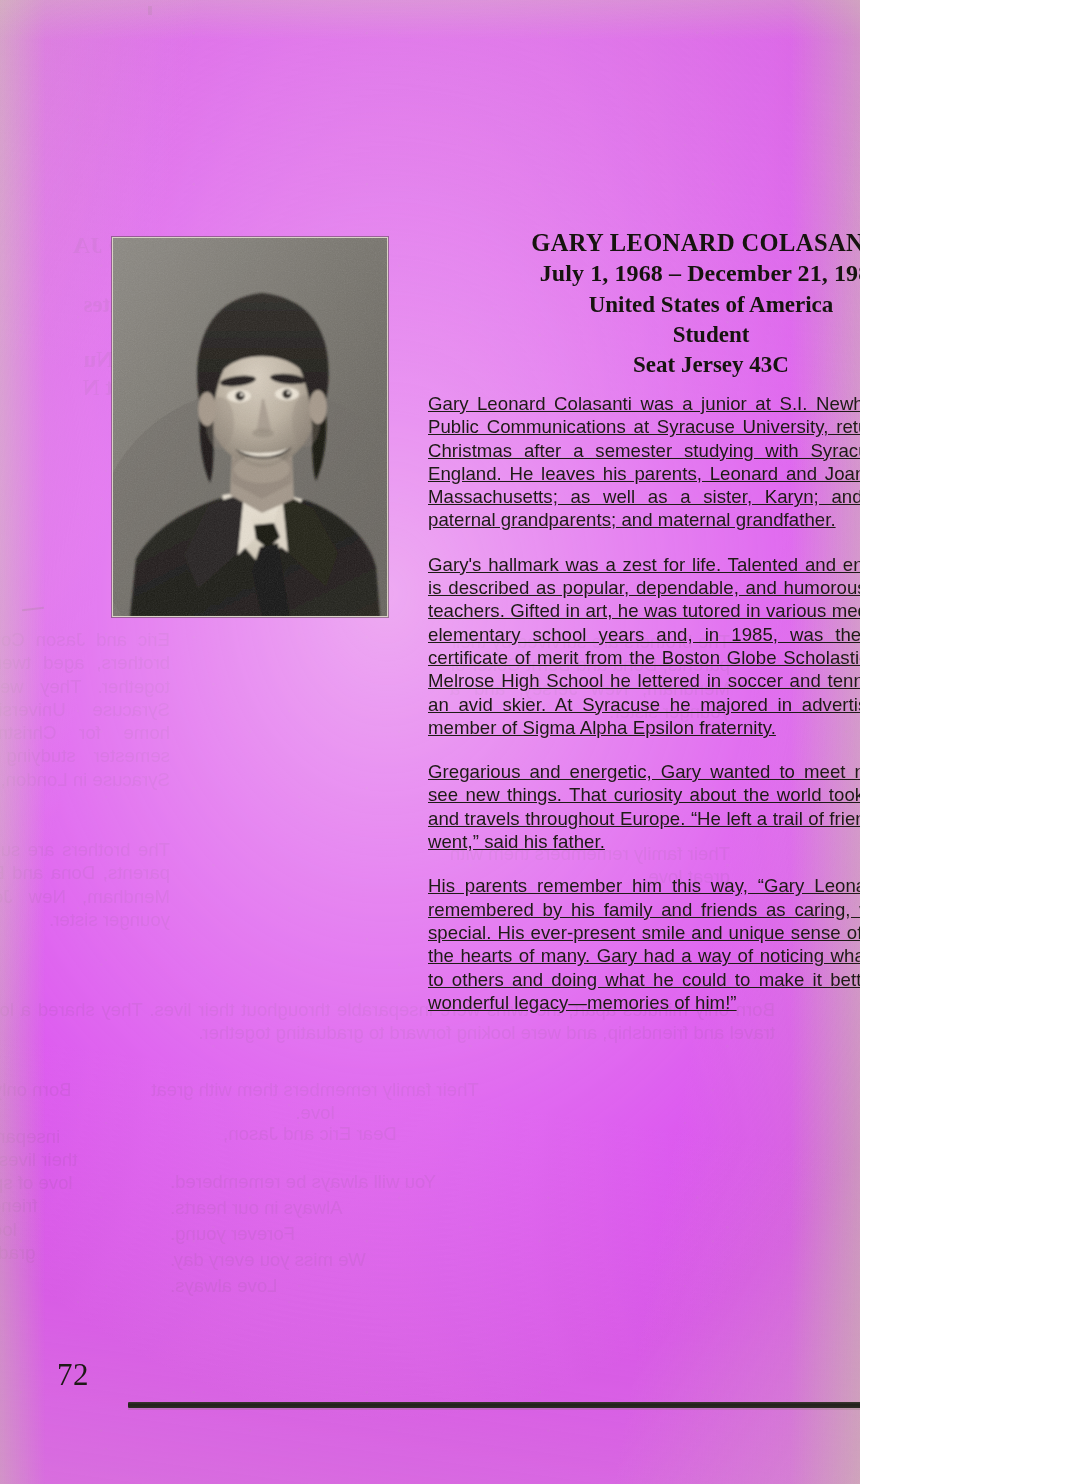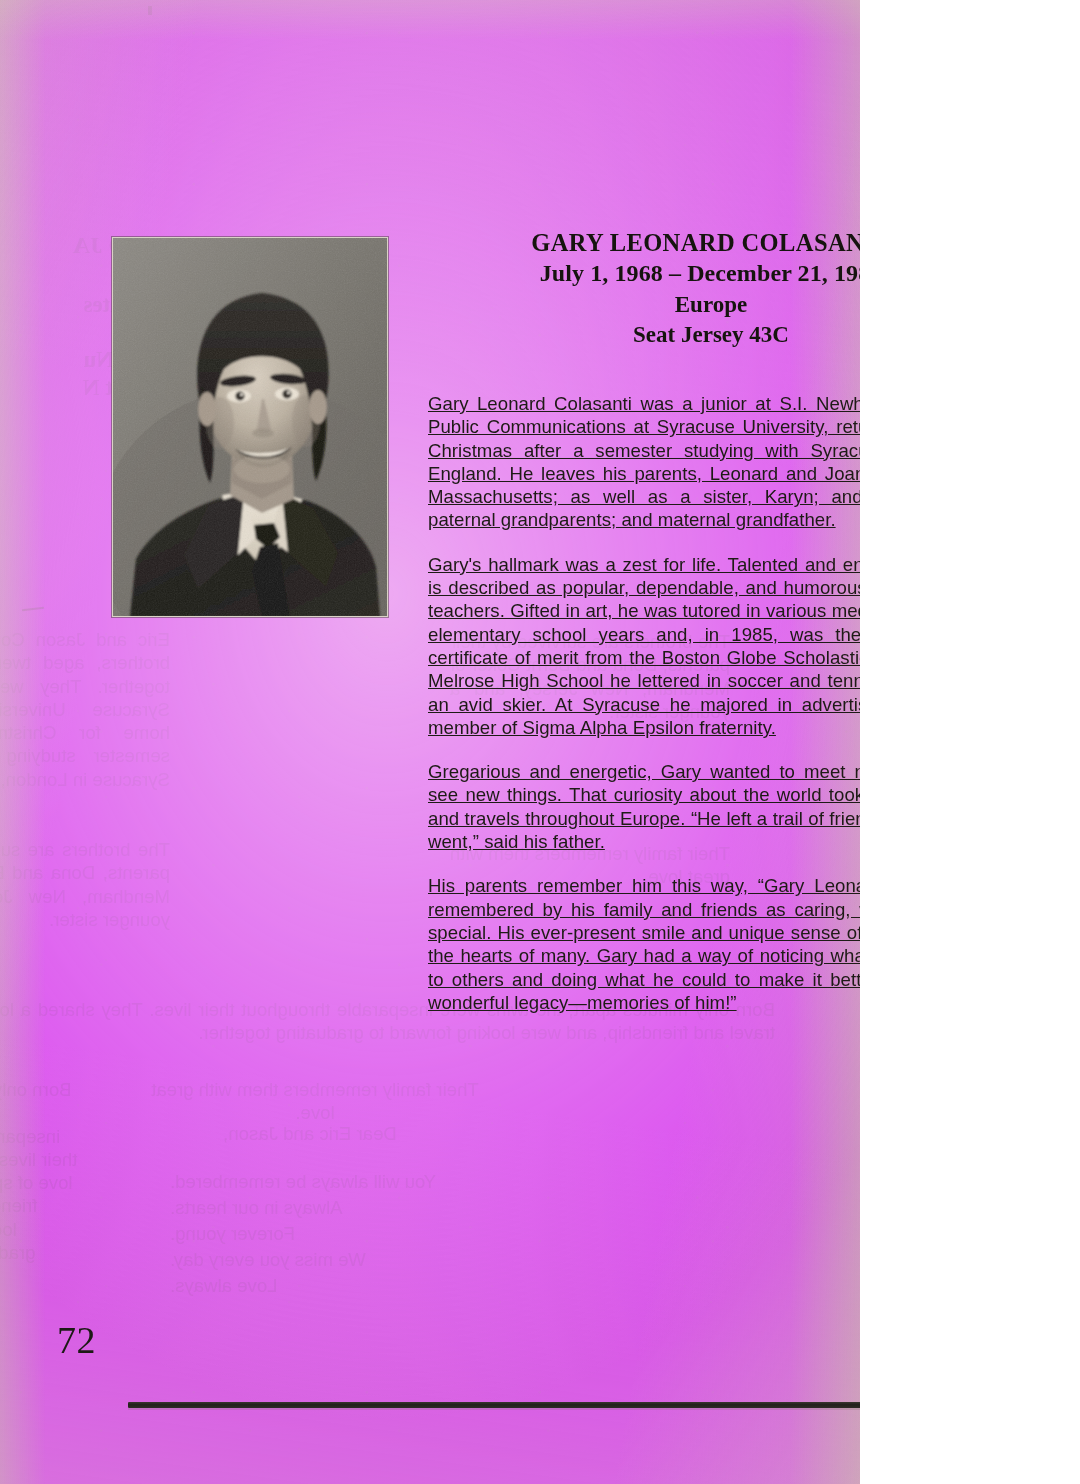--- a/index.html
+++ b/index.html
@@ -133,24 +133,24 @@
     color: #1e1b16;
     letter-spacing: 0.05px;
     text-decoration: underline;
   }
   .body-col p:last-child { margin-bottom: 0; }
 
   
   .folio {
     position: absolute;
     left: 57px;
-    top: 1318px;
+    top: 1357px;
     z-index: 4;
     font-family: "Liberation Serif", serif;
-    font-size: 38px;
+    font-size: 31px;
     color: #1c1a15;
     letter-spacing: 0.5px;
   }
   .footer-rule {
     position: absolute;
     left: 128px;
     top: 1402px;
     width: 882px;
     height: 6px;
     z-index: 4;
@@ -313,21 +313,22 @@
       </g>
 
       <rect x="0" y="0" width="276" height="380" filter="url(#grainF)" opacity=".85"></rect>
       <rect x="0" y="0" width="276" height="380" fill="none" stroke="#d9d3c6" stroke-width="2"></rect>
     </svg>
   </div>
 
   <div class="heading">
     <div class="name">GARY LEONARD COLASANTI</div>
     <div class="dates">July 1, 1968 – December 21, 1988</div>
-    <div class="occupation">Europe</div>
+    <div class="country">United States of America</div>
+    <div class="occupation">Student</div>
     <div class="seat">Seat Jersey 43C</div>
   </div>
 
   <div class="body-col">
     <p>Gary Leonard Colasanti was a junior at S.I. Newhouse School of Public Communications at Syracuse University, returning home for Christmas after a semester studying with Syracuse in London, England. He leaves his parents, Leonard and Joanne, of Melrose, Massachusetts; as well as a sister, Karyn; and brother, Paul; paternal grandparents; and maternal grandfather.</p>
     <p>Gary's hallmark was a zest for life. Talented and enthusiastic, Gary is described as popular, dependable, and humorous by friends and teachers. Gifted in art, he was tutored in various mediums during his elementary school years and, in 1985, was the recipient of a certificate of merit from the Boston Globe Scholastic Art Awards. At Melrose High School he lettered in soccer and tennis. He was also an avid skier. At Syracuse he majored in advertising. He was a member of Sigma Alpha Epsilon fraternity.</p>
     <p>Gregarious and energetic, Gary wanted to meet new people and see new things. That curiosity about the world took him to London and travels throughout Europe. “He left a trail of friends wherever he went,” said his father.</p>
     <p>His parents remember him this way, “Gary Leonard Colasanti is remembered by his family and friends as caring, warm, and very special. His ever-present smile and unique sense of humor touched the hearts of many. Gary had a way of noticing what was important to others and doing what he could to make it better. He left us a wonderful legacy—memories of him!”</p>
   </div>
 

